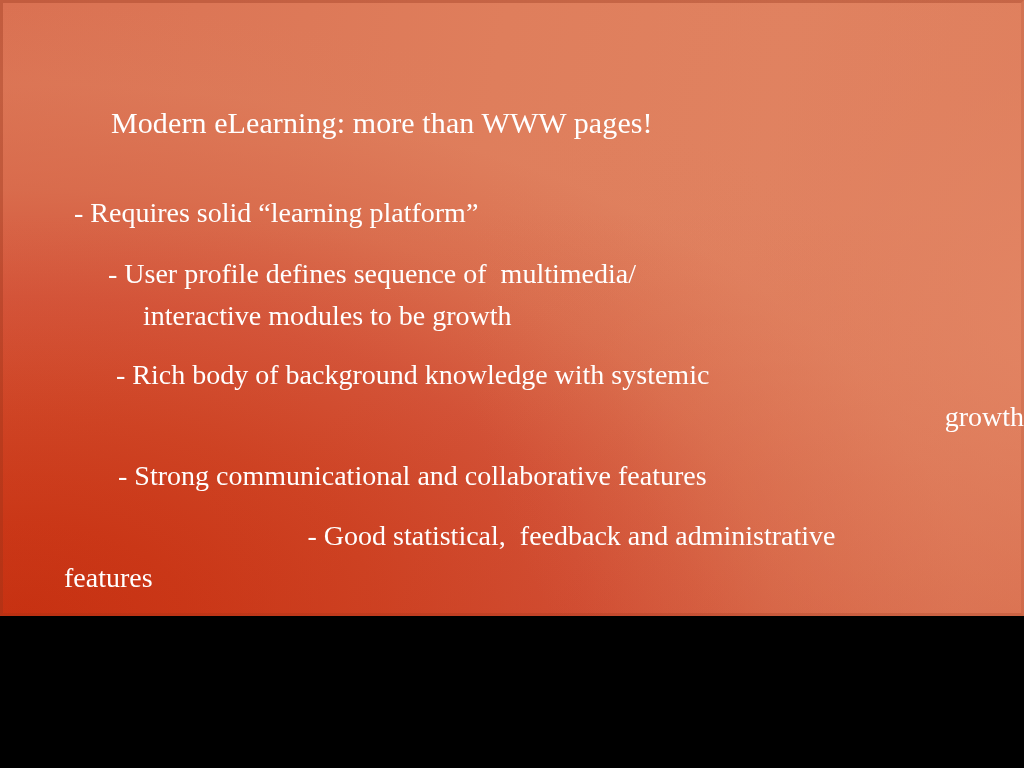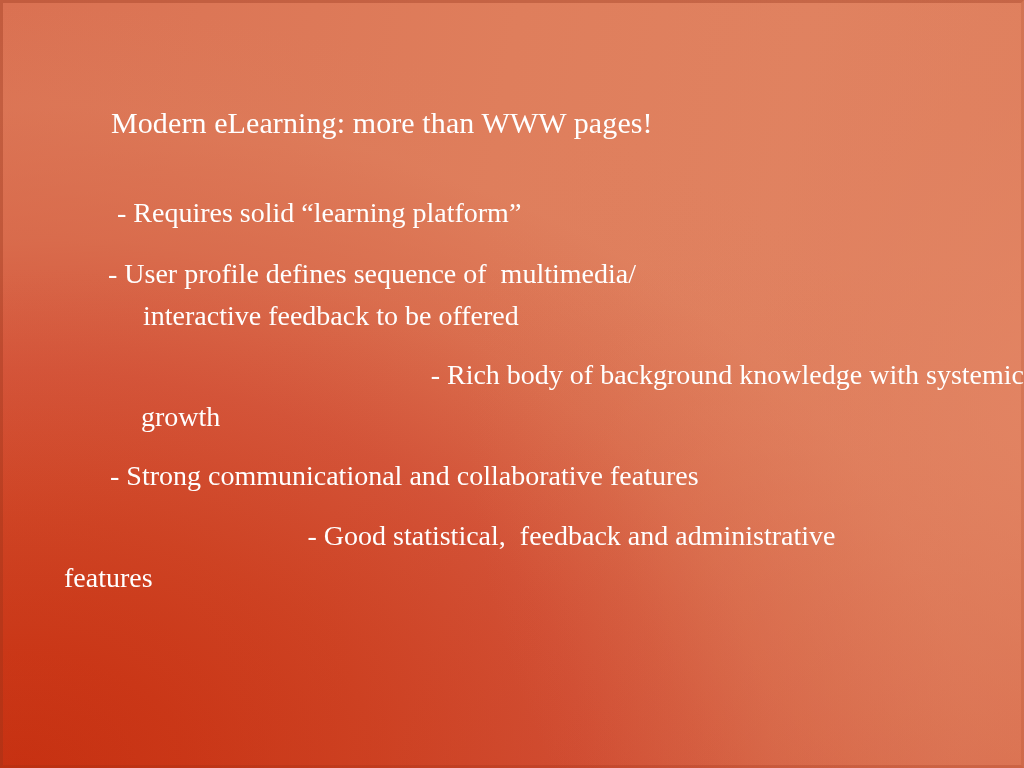--- a/index.html
+++ b/index.html
@@ -5,21 +5,21 @@
 <style>
   html, body {
     margin: 0;
     padding: 0;
     background: #000;
   }
 
   #slide {
     position: relative;
     width: 1024px;
-    height: 768px;
+    height: 616px;
     overflow: hidden;
     background-color: #DD7B58;
     font-family: "Liberation Serif", "DejaVu Serif", serif;
     -webkit-font-smoothing: antialiased;
   }
 
   
   #bg-base {
     position: absolute;
     inset: 0;
@@ -114,32 +114,32 @@
   .bullet-line.first {
     padding-left: 118px;
   }
 
   .bullet-line.cont {
     padding-left: 142px;
   }
 
   
   #bullet-0 { margin-bottom: 19px; }
-  #bullet-0 .first { padding-left: 117px; }
+  #bullet-0 .first { padding-left: 74px; }
 
   #bullet-1 { margin-bottom: 17px; }
   #bullet-1 .first { padding-left: 108px; }
   #bullet-1 .cont  { padding-left: 143px; }
 
   #bullet-2 { margin-bottom: 17px; }
-  #bullet-2 .first { padding-left: 116px; text-align: right; }
-  #bullet-2 .cont  { padding-left: 141px; }
+  #bullet-2 .first { padding-left: 116px; }
+  #bullet-2 .cont  { padding-left: 141px; text-align: right; }
 
   #bullet-3 { margin-bottom: 18px; }
-  #bullet-3 .first { padding-left: 94px; margin-left: 16px; }
+  #bullet-3 .first { padding-left: 118px; }
 
   #bullet-4 { margin-bottom: 0; }
   #bullet-4 .first { padding-left: 119px; text-align: center; }
   #bullet-4 .cont  { padding-left: 64px; }
 </style>
 </head>
 <body>
 
 <div id="slide">
 
@@ -154,21 +154,21 @@
     <div id="slide-title">Modern eLearning: more than WWW pages!</div>
 
     <div id="bullet-list">
 
       <div class="bullet" id="bullet-0">
         <div class="bullet-line first">- Requires solid “learning platform”</div>
       </div>
 
       <div class="bullet" id="bullet-1">
         <div class="bullet-line first">- User profile defines sequence of  multimedia/</div>
-        <div class="bullet-line cont">interactive feedback to be offered</div>
+        <div class="bullet-line cont">interactive modules to be growth</div>
       </div>
 
       <div class="bullet" id="bullet-2">
         <div class="bullet-line first">- Rich body of background knowledge with systemic</div>
         <div class="bullet-line cont">growth</div>
       </div>
 
       <div class="bullet" id="bullet-3">
         <div class="bullet-line first">- Strong communicational and collaborative features</div>
       </div>

